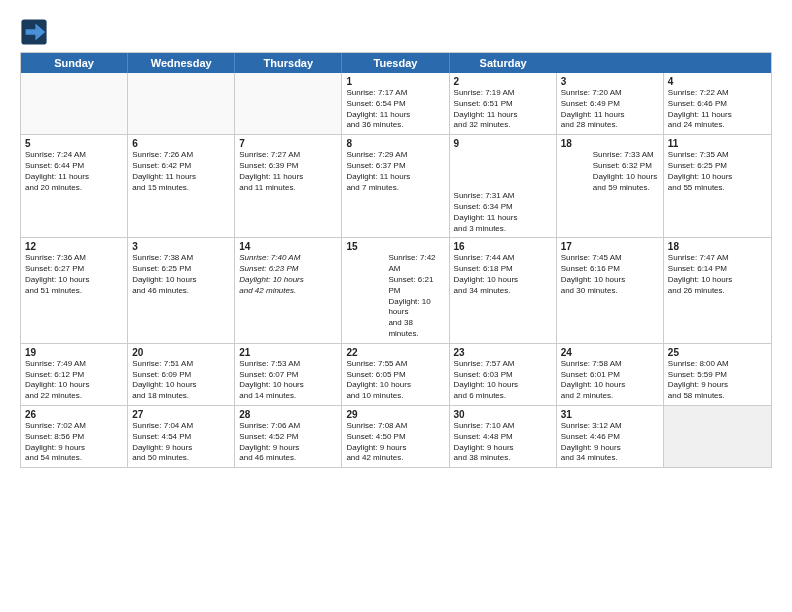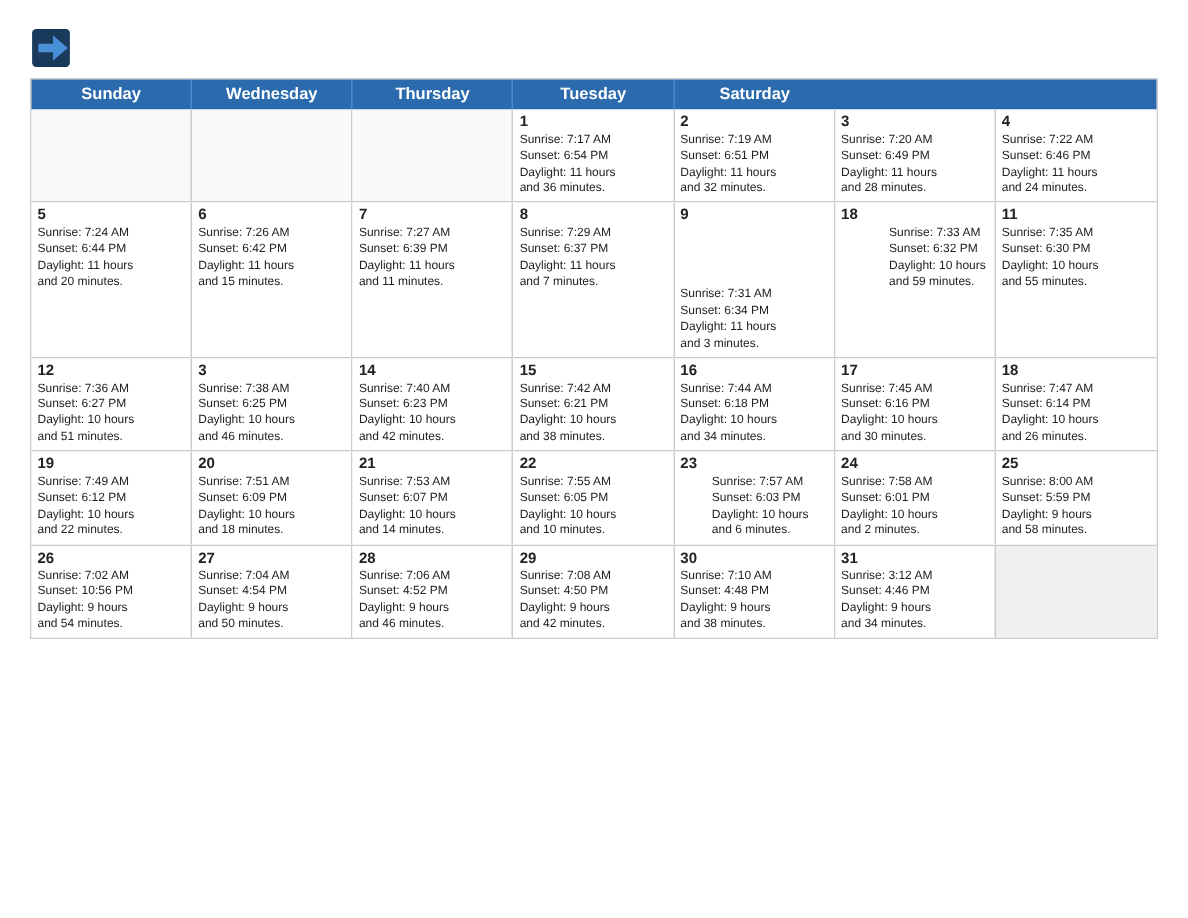--- a/index.html
+++ b/index.html
@@ -213,21 +213,21 @@
           <div class="cal-cell">
             <span class="day-num">18</span>
             <div class="cell-text" style="white-space: pre-line; margin-left: 32px;">Sunrise: 7:33 AM
 Sunset: 6:32 PM
 Daylight: 10 hours
 and 59 minutes.</div>
           </div>
           <div class="cal-cell">
             <span class="day-num">11</span>
             <div class="cell-text" style="white-space: pre-line;">Sunrise: 7:35 AM
-Sunset: 6:30 PM
+Sunset: 6:25 PM
 Daylight: 10 hours
 and 55 minutes.</div>
           </div>
         </div>
         <div class="cal-row">
           <div class="cal-cell">
             <span class="day-num">12</span>
             <div class="cell-text" style="white-space: pre-line;">Sunrise: 7:36 AM
 Sunset: 6:27 PM
 Daylight: 10 hours
@@ -235,28 +235,28 @@
           </div>
           <div class="cal-cell">
             <span class="day-num">3</span>
             <div class="cell-text" style="white-space: pre-line;">Sunrise: 7:38 AM
 Sunset: 6:25 PM
 Daylight: 10 hours
 and 46 minutes.</div>
           </div>
           <div class="cal-cell">
             <span class="day-num">14</span>
-            <div class="cell-text" style="white-space: pre-line;">Sunrise: 7:40 AM
+            <div class="cell-text" style="white-space: pre-line; font-style: italic;">Sunrise: 7:40 AM
 Sunset: 6:23 PM
 Daylight: 10 hours
 and 42 minutes.</div>
           </div>
           <div class="cal-cell">
             <span class="day-num">15</span>
-            <div class="cell-text" style="white-space: pre-line;">Sunrise: 7:42 AM
+            <div class="cell-text" style="white-space: pre-line; margin-left: 42px;">Sunrise: 7:42 AM
 Sunset: 6:21 PM
 Daylight: 10 hours
 and 38 minutes.</div>
           </div>
           <div class="cal-cell">
             <span class="day-num">16</span>
             <div class="cell-text" style="white-space: pre-line;">Sunrise: 7:44 AM
 Sunset: 6:18 PM
 Daylight: 10 hours
 and 34 minutes.</div>
@@ -300,21 +300,21 @@
           </div>
           <div class="cal-cell">
             <span class="day-num">22</span>
             <div class="cell-text" style="white-space: pre-line;">Sunrise: 7:55 AM
 Sunset: 6:05 PM
 Daylight: 10 hours
 and 10 minutes.</div>
           </div>
           <div class="cal-cell">
             <span class="day-num">23</span>
-            <div class="cell-text" style="white-space: pre-line; margin-left: 21px;">Sunrise: 7:57 AM
+            <div class="cell-text" style="white-space: pre-line;">Sunrise: 7:57 AM
 Sunset: 6:03 PM
 Daylight: 10 hours
 and 6 minutes.</div>
           </div>
           <div class="cal-cell">
             <span class="day-num">24</span>
             <div class="cell-text" style="white-space: pre-line;">Sunrise: 7:58 AM
 Sunset: 6:01 PM
 Daylight: 10 hours
 and 2 minutes.</div>
@@ -324,21 +324,21 @@
             <div class="cell-text" style="white-space: pre-line;">Sunrise: 8:00 AM
 Sunset: 5:59 PM
 Daylight: 9 hours
 and 58 minutes.</div>
           </div>
         </div>
         <div class="cal-row">
           <div class="cal-cell">
             <span class="day-num">26</span>
             <div class="cell-text" style="white-space: pre-line;">Sunrise: 7:02 AM
-Sunset: 10:56 PM
+Sunset: 8:56 PM
 Daylight: 9 hours
 and 54 minutes.</div>
           </div>
           <div class="cal-cell">
             <span class="day-num">27</span>
             <div class="cell-text" style="white-space: pre-line;">Sunrise: 7:04 AM
 Sunset: 4:54 PM
 Daylight: 9 hours
 and 50 minutes.</div>
           </div>

